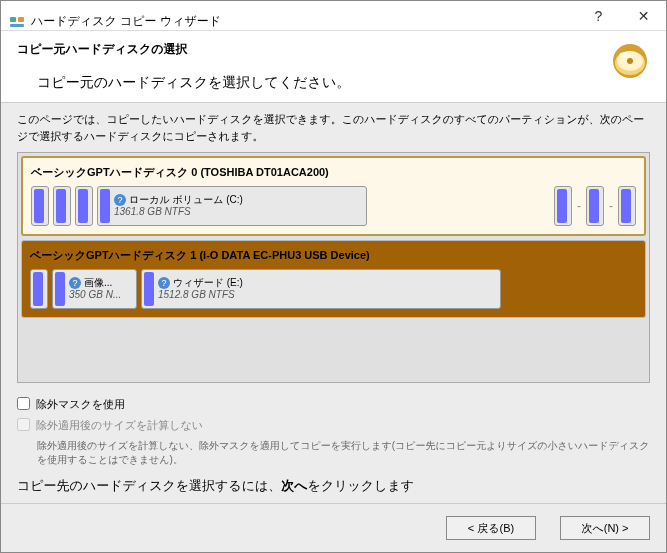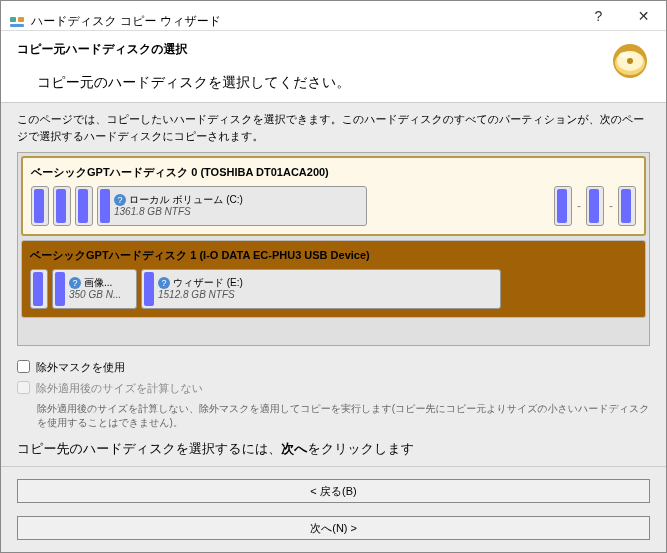--- a/index.html
+++ b/index.html
@@ -28,21 +28,21 @@
 .picon { width: 12px; height: 12px; background: #4a8ad4; border-radius: 50%; display: inline-flex; align-items: center; justify-content: center; color: #fff; font-size: 9px; flex-shrink: 0; }
 .psize { color: #555; font-style: italic; }
 .dash { width: 6px; align-self: center; text-align: center; color: #888; }
 .opts { margin-top: 14px; font-size: 11px; }
 .opt { display: flex; align-items: flex-start; gap: 6px; margin-bottom: 6px; }
 .opt.disabled { color: #888; }
 .opt input { width: 13px; height: 13px; }
 .optnote { font-size: 10px; color: #666; padding-left: 20px; line-height: 1.4; margin-bottom: 10px; }
 .nextnote { font-size: 13px; margin-top: 4px; margin-bottom: 8px; }
 .nextnote .b { font-weight: bold; }
-.footer { padding: 12px 16px; background: #ececec; border-top: 1px solid #ccc; display: flex; justify-content: flex-end; gap: 13px; flex-direction: column; }
+.footer { padding: 12px 16px; background: #ececec; border-top: 1px solid #ccc; display: flex; justify-content: flex-end; gap: 24px; }
 .btn { min-width: 90px; height: 24px; border: 1px solid #888; background: #f0f0f0; font-size: 11px; padding: 0 10px; display: flex; align-items: center; justify-content: center; }
 </style>
 </head>
 <body>
 
 <div class="titlebar">
   <span class="appicon">
     <svg viewBox="0 0 16 16">
         <rect x="1" y="3" width="6" height="5" fill="#4a9" rx="1"></rect>
         <rect x="9" y="3" width="6" height="5" fill="#d93" rx="1"></rect>

